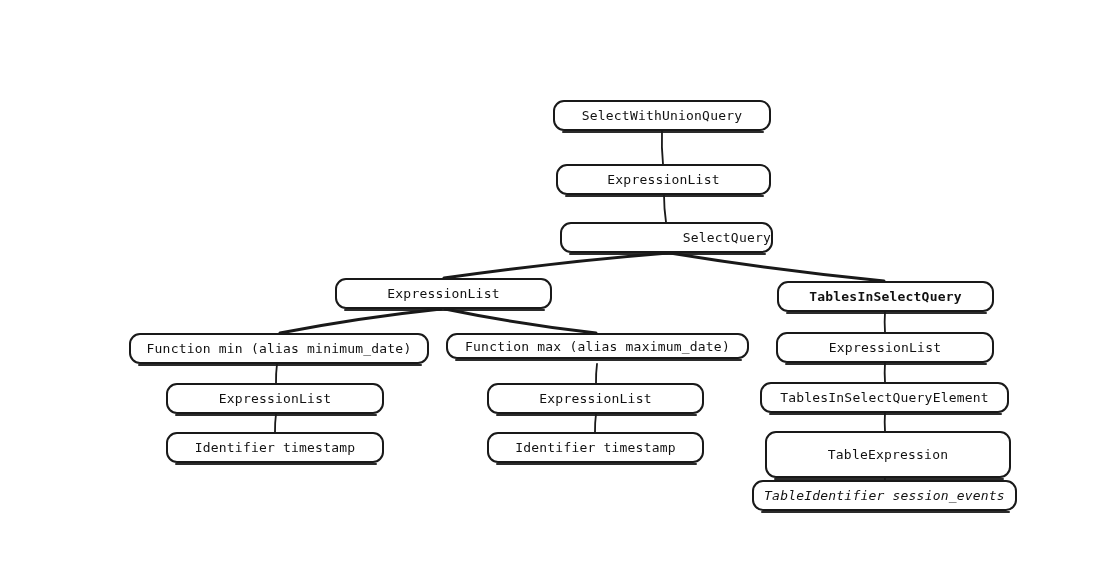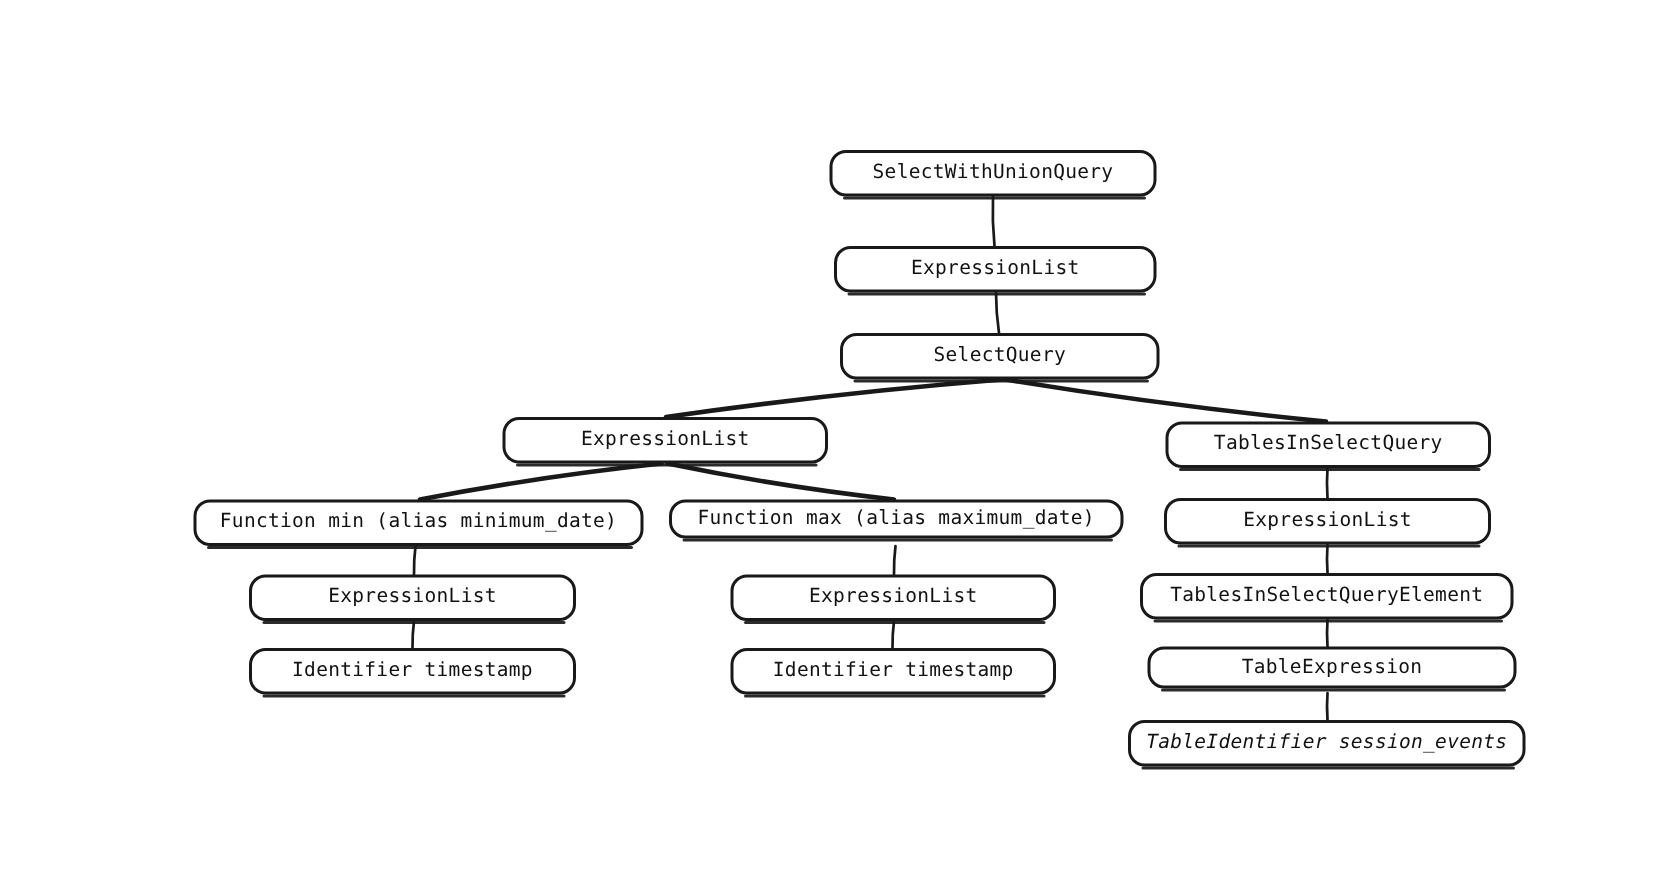--- a/index.html
+++ b/index.html
@@ -80,27 +80,27 @@
       <path d="M 885 413 Q 884.37 422 885 431" fill="none" stroke="#191919" stroke-width="1.8" stroke-linecap="round"></path>
       <path d="M 885 462 Q 884.37 471 885 480" fill="none" stroke="#191919" stroke-width="1.8" stroke-linecap="round"></path>
     </svg>
   <div id="node-layer">
       <div class="node" style="left: 553px; top: 100px; width: 218px; height: 31px;">
         <span class="label">SelectWithUnionQuery</span>
       </div>
       <div class="node" style="left: 556px; top: 164px; width: 215px; height: 31px;">
         <span class="label">ExpressionList</span>
       </div>
-      <div class="node" style="left: 560px; top: 222px; width: 213px; height: 31px;">
+      <div class="node" style="left: 560px; top: 222px; width: 213px; height: 31px; justify-content: flex-end;">
         <span class="label">SelectQuery</span>
       </div>
       <div class="node" style="left: 335px; top: 278px; width: 217px; height: 31px;">
         <span class="label">ExpressionList</span>
       </div>
-      <div class="node" style="left: 777px; top: 281px; width: 217px; height: 31px;">
+      <div class="node" style="left: 777px; top: 281px; width: 217px; height: 31px; font-weight: bold;">
         <span class="label">TablesInSelectQuery</span>
       </div>
       <div class="node" style="left: 129px; top: 333px; width: 300px; height: 31px;">
         <span class="label">Function min (alias minimum_date)</span>
       </div>
       <div class="node" style="left: 446px; top: 333px; width: 303px; height: 26px;">
         <span class="label">Function max (alias maximum_date)</span>
       </div>
       <div class="node" style="left: 776px; top: 332px; width: 218px; height: 31px;">
         <span class="label">ExpressionList</span>
@@ -113,20 +113,20 @@
       </div>
       <div class="node" style="left: 760px; top: 382px; width: 249px; height: 31px; text-align: center;">
         <span class="label">TablesInSelectQueryElement</span>
       </div>
       <div class="node" style="left: 166px; top: 432px; width: 218px; height: 31px;">
         <span class="label">Identifier timestamp</span>
       </div>
       <div class="node" style="left: 487px; top: 432px; width: 217px; height: 31px;">
         <span class="label">Identifier timestamp</span>
       </div>
-      <div class="node" style="left: 765px; top: 431px; width: 246px; height: 28px;">
+      <div class="node" style="left: 765px; top: 431px; width: 246px; height: 47px;">
         <span class="label">TableExpression</span>
       </div>
       <div class="node" style="left: 752px; top: 480px; width: 265px; height: 31px; font-style: italic;">
         <span class="label">TableIdentifier session_events</span>
       </div>
     </div>
 </div>
 
 </body></html>

